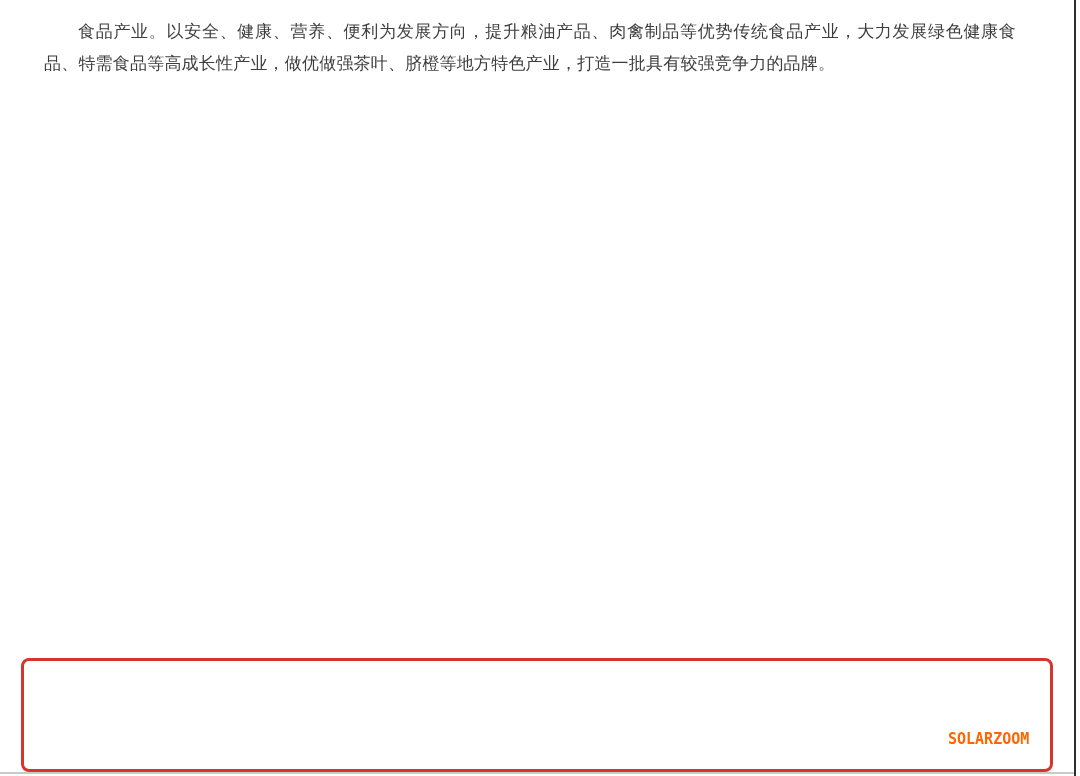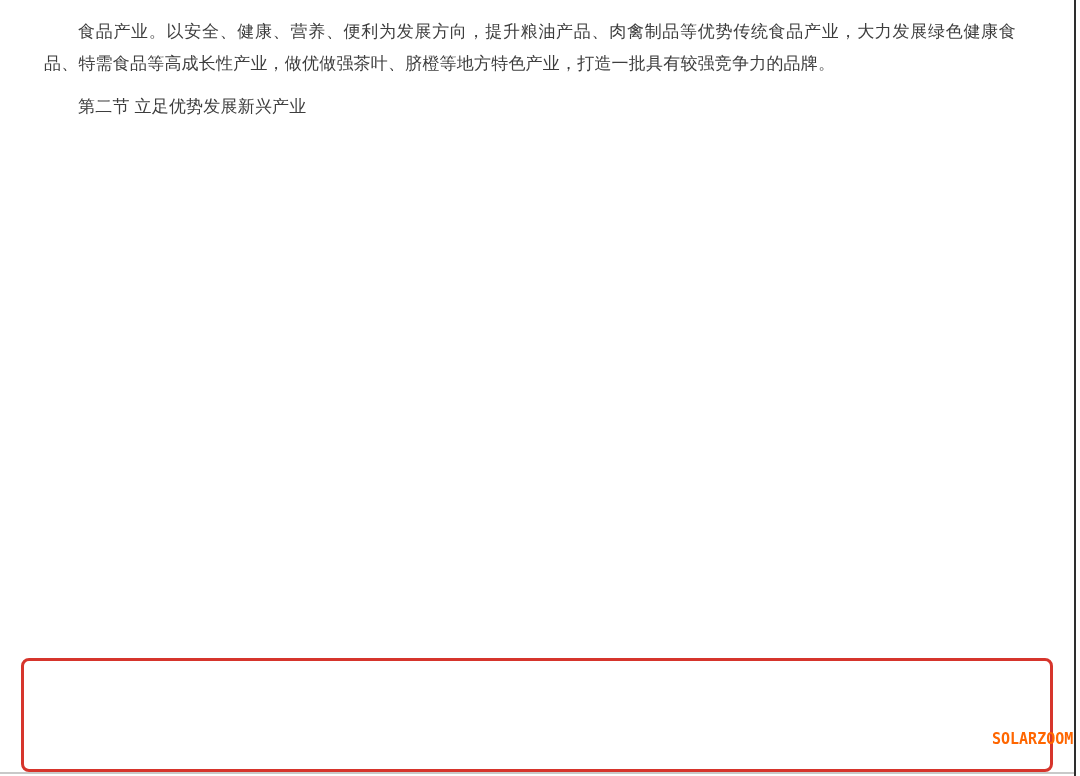--- a/index.html
+++ b/index.html
@@ -45,21 +45,21 @@
     top: 658px;
     width: 1032px;
     height: 114px;
     border: 3px solid var(--highlight-border, #d6352c);
     border-radius: 8px;
     box-sizing: border-box;
     background: transparent;
   }
   .watermark {
     position: absolute;
-    left: 992px;
+    left: 948px;
     top: 730px;
     font-family: "DejaVu Sans Mono", "Liberation Mono", monospace;
     font-weight: bold;
     font-size: 15px;
     color: var(--watermark, #ff6600);
     white-space: nowrap;
     z-index: 3;
   }
   .right-edge-line {
     position: absolute;
@@ -76,21 +76,20 @@
     width: 1074px;
     height: 2px;
     background: #c9c9c9;
   }
 </style>
 </head>
 <body>
 
 <div class="content">
   <p>食品产业。以安全、健康、营养、便利为发展方向，提升粮油产品、肉禽制品等优势传统食品产业，大力发展绿色健康食品、特需食品等高成长性产业，做优做强茶叶、脐橙等地方特色产业，打造一批具有较强竞争力的品牌。</p>
-  <p class="heading">第二节 立足优势发展新兴产业</p>
 
 </div>
 
 <div class="highlight-box"></div>
 
 <span class="watermark">SOLARZOOM</span>
 
 <div class="right-edge-line"></div>
 <div class="bottom-edge-line"></div>
 

